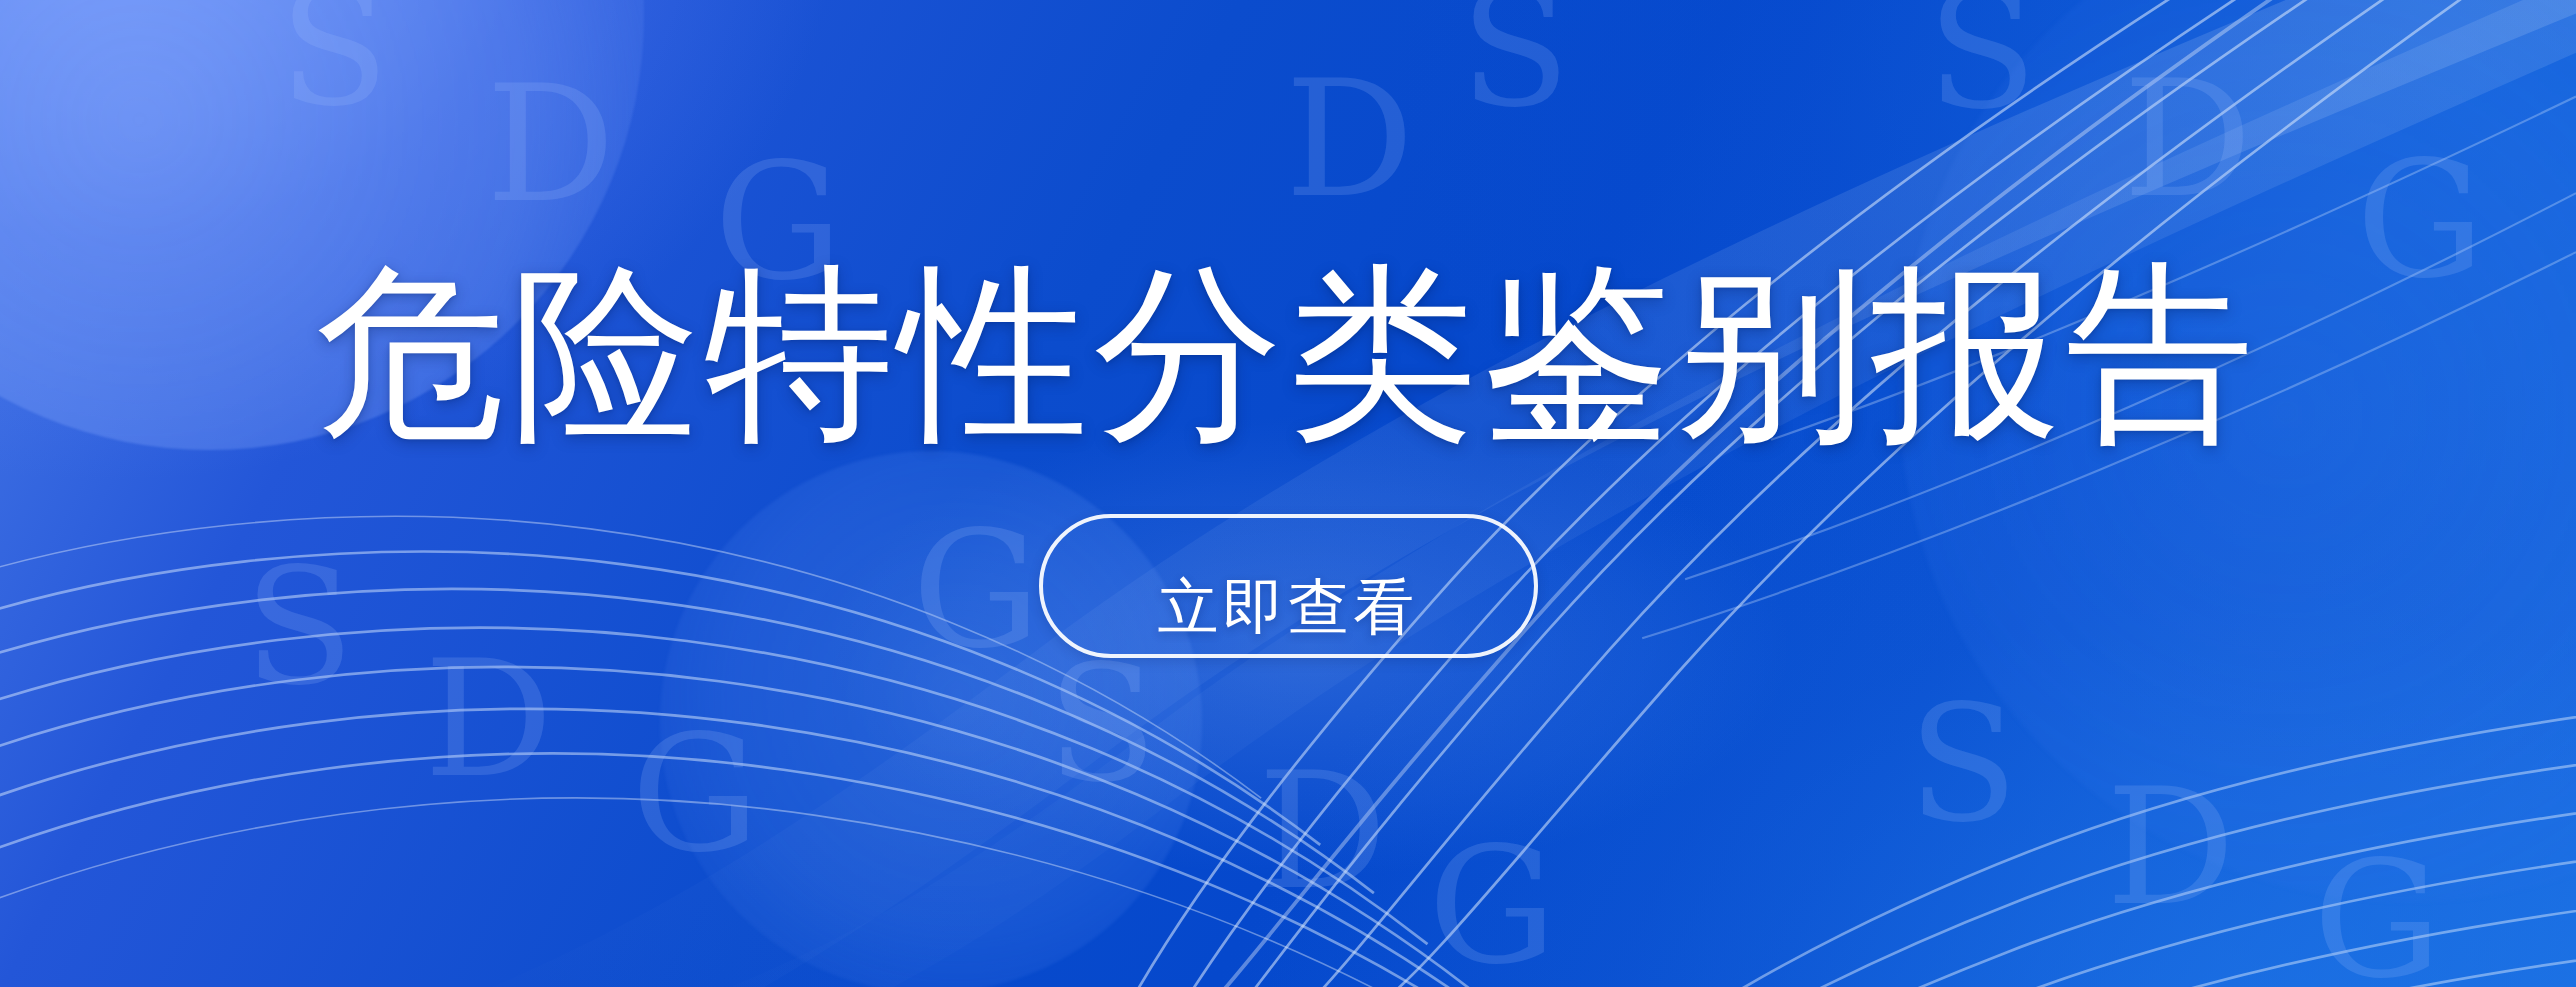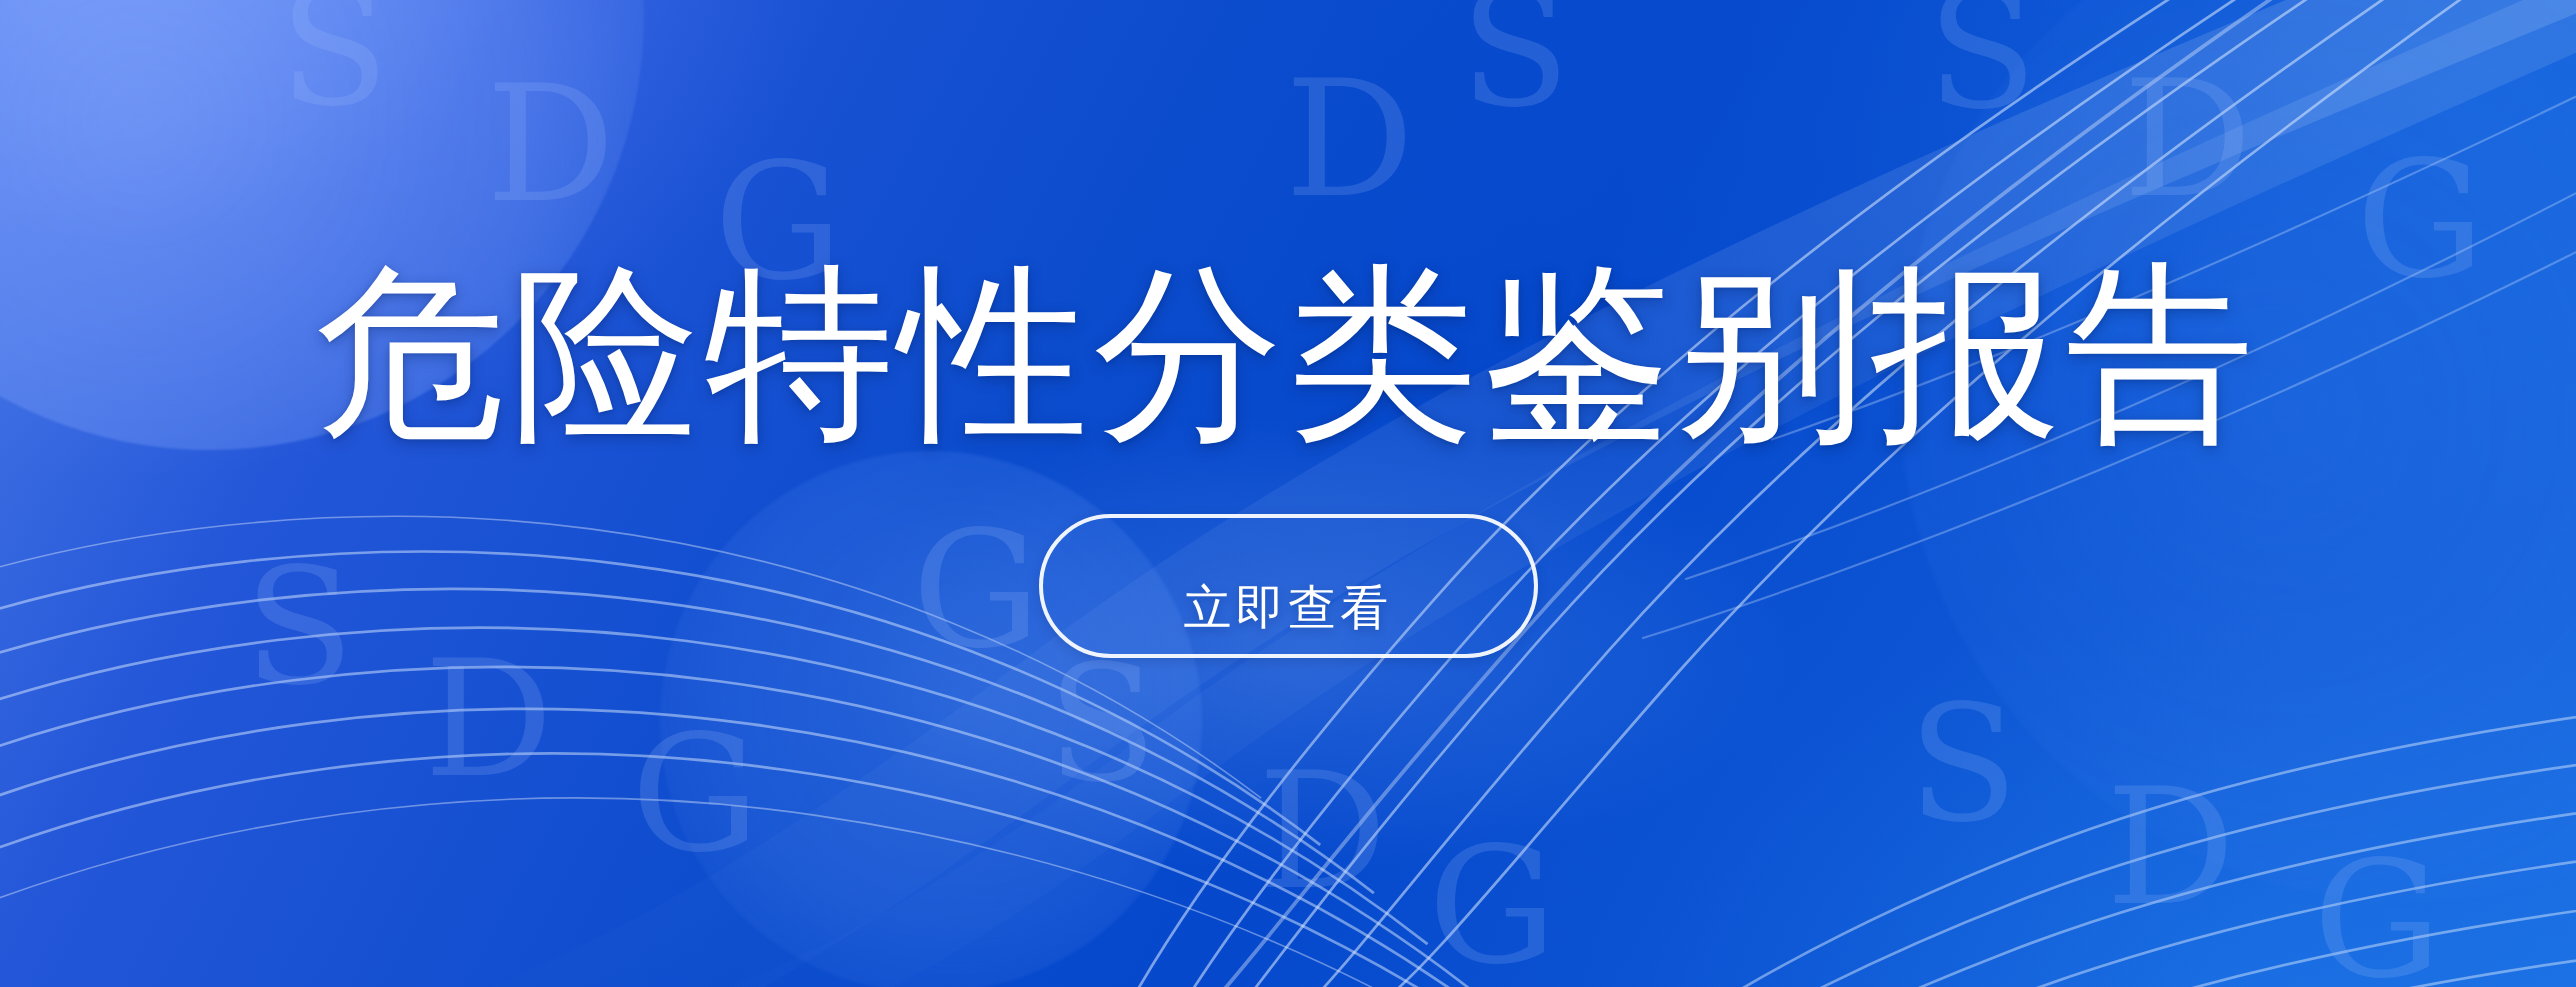--- a/index.html
+++ b/index.html
@@ -73,21 +73,21 @@
     width:499px; height:144px;
     border:4.8px solid rgba(255,255,255,0.93);
     border-radius:72px;
     background:transparent;
     box-shadow:0 3.2px 11.8px rgba(2,30,95,0.18);
     cursor:pointer;
   }
   .cta-label{
     color:#ffffff;
     font-family:"Liberation Sans","DejaVu Sans",sans-serif;
-    font-size:48px;
+    font-size:61px;
     font-weight:400;
     letter-spacing:4.3px;
     white-space:nowrap;
     text-shadow:0 2.7px 8.6px rgba(2,30,95,0.30);
     margin-top:44px;
   }
 </style>
 </head>
 <body>
 

